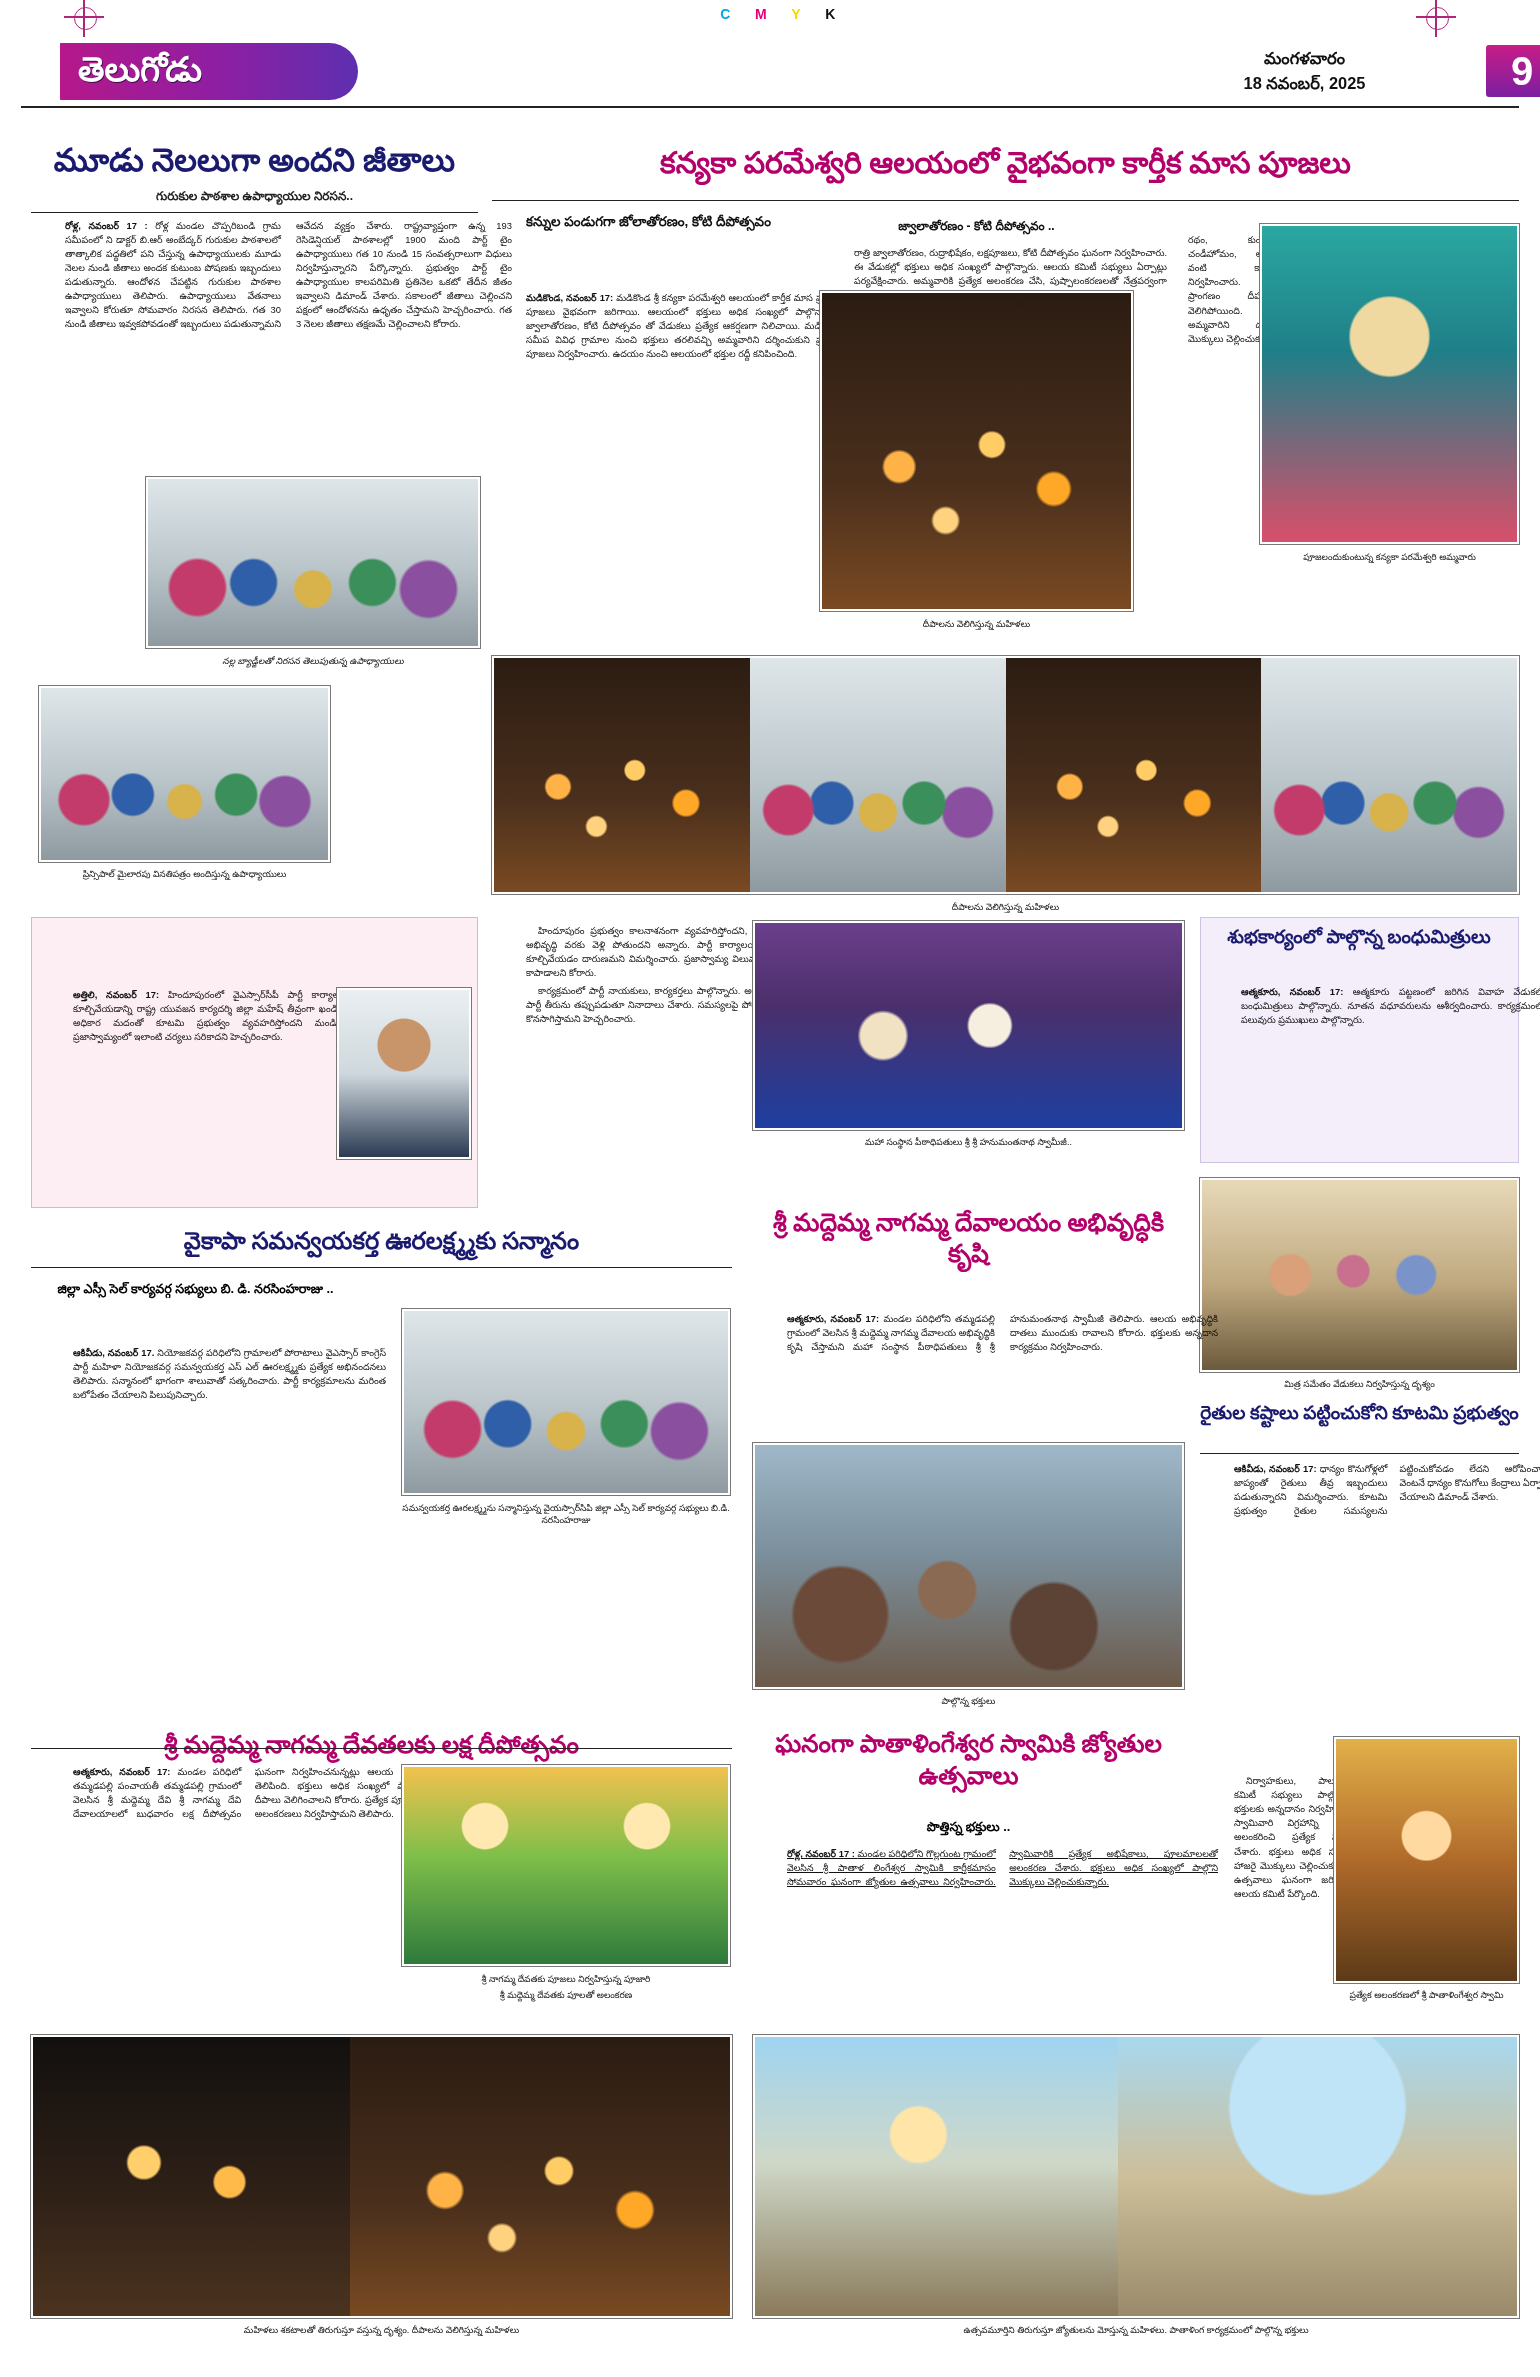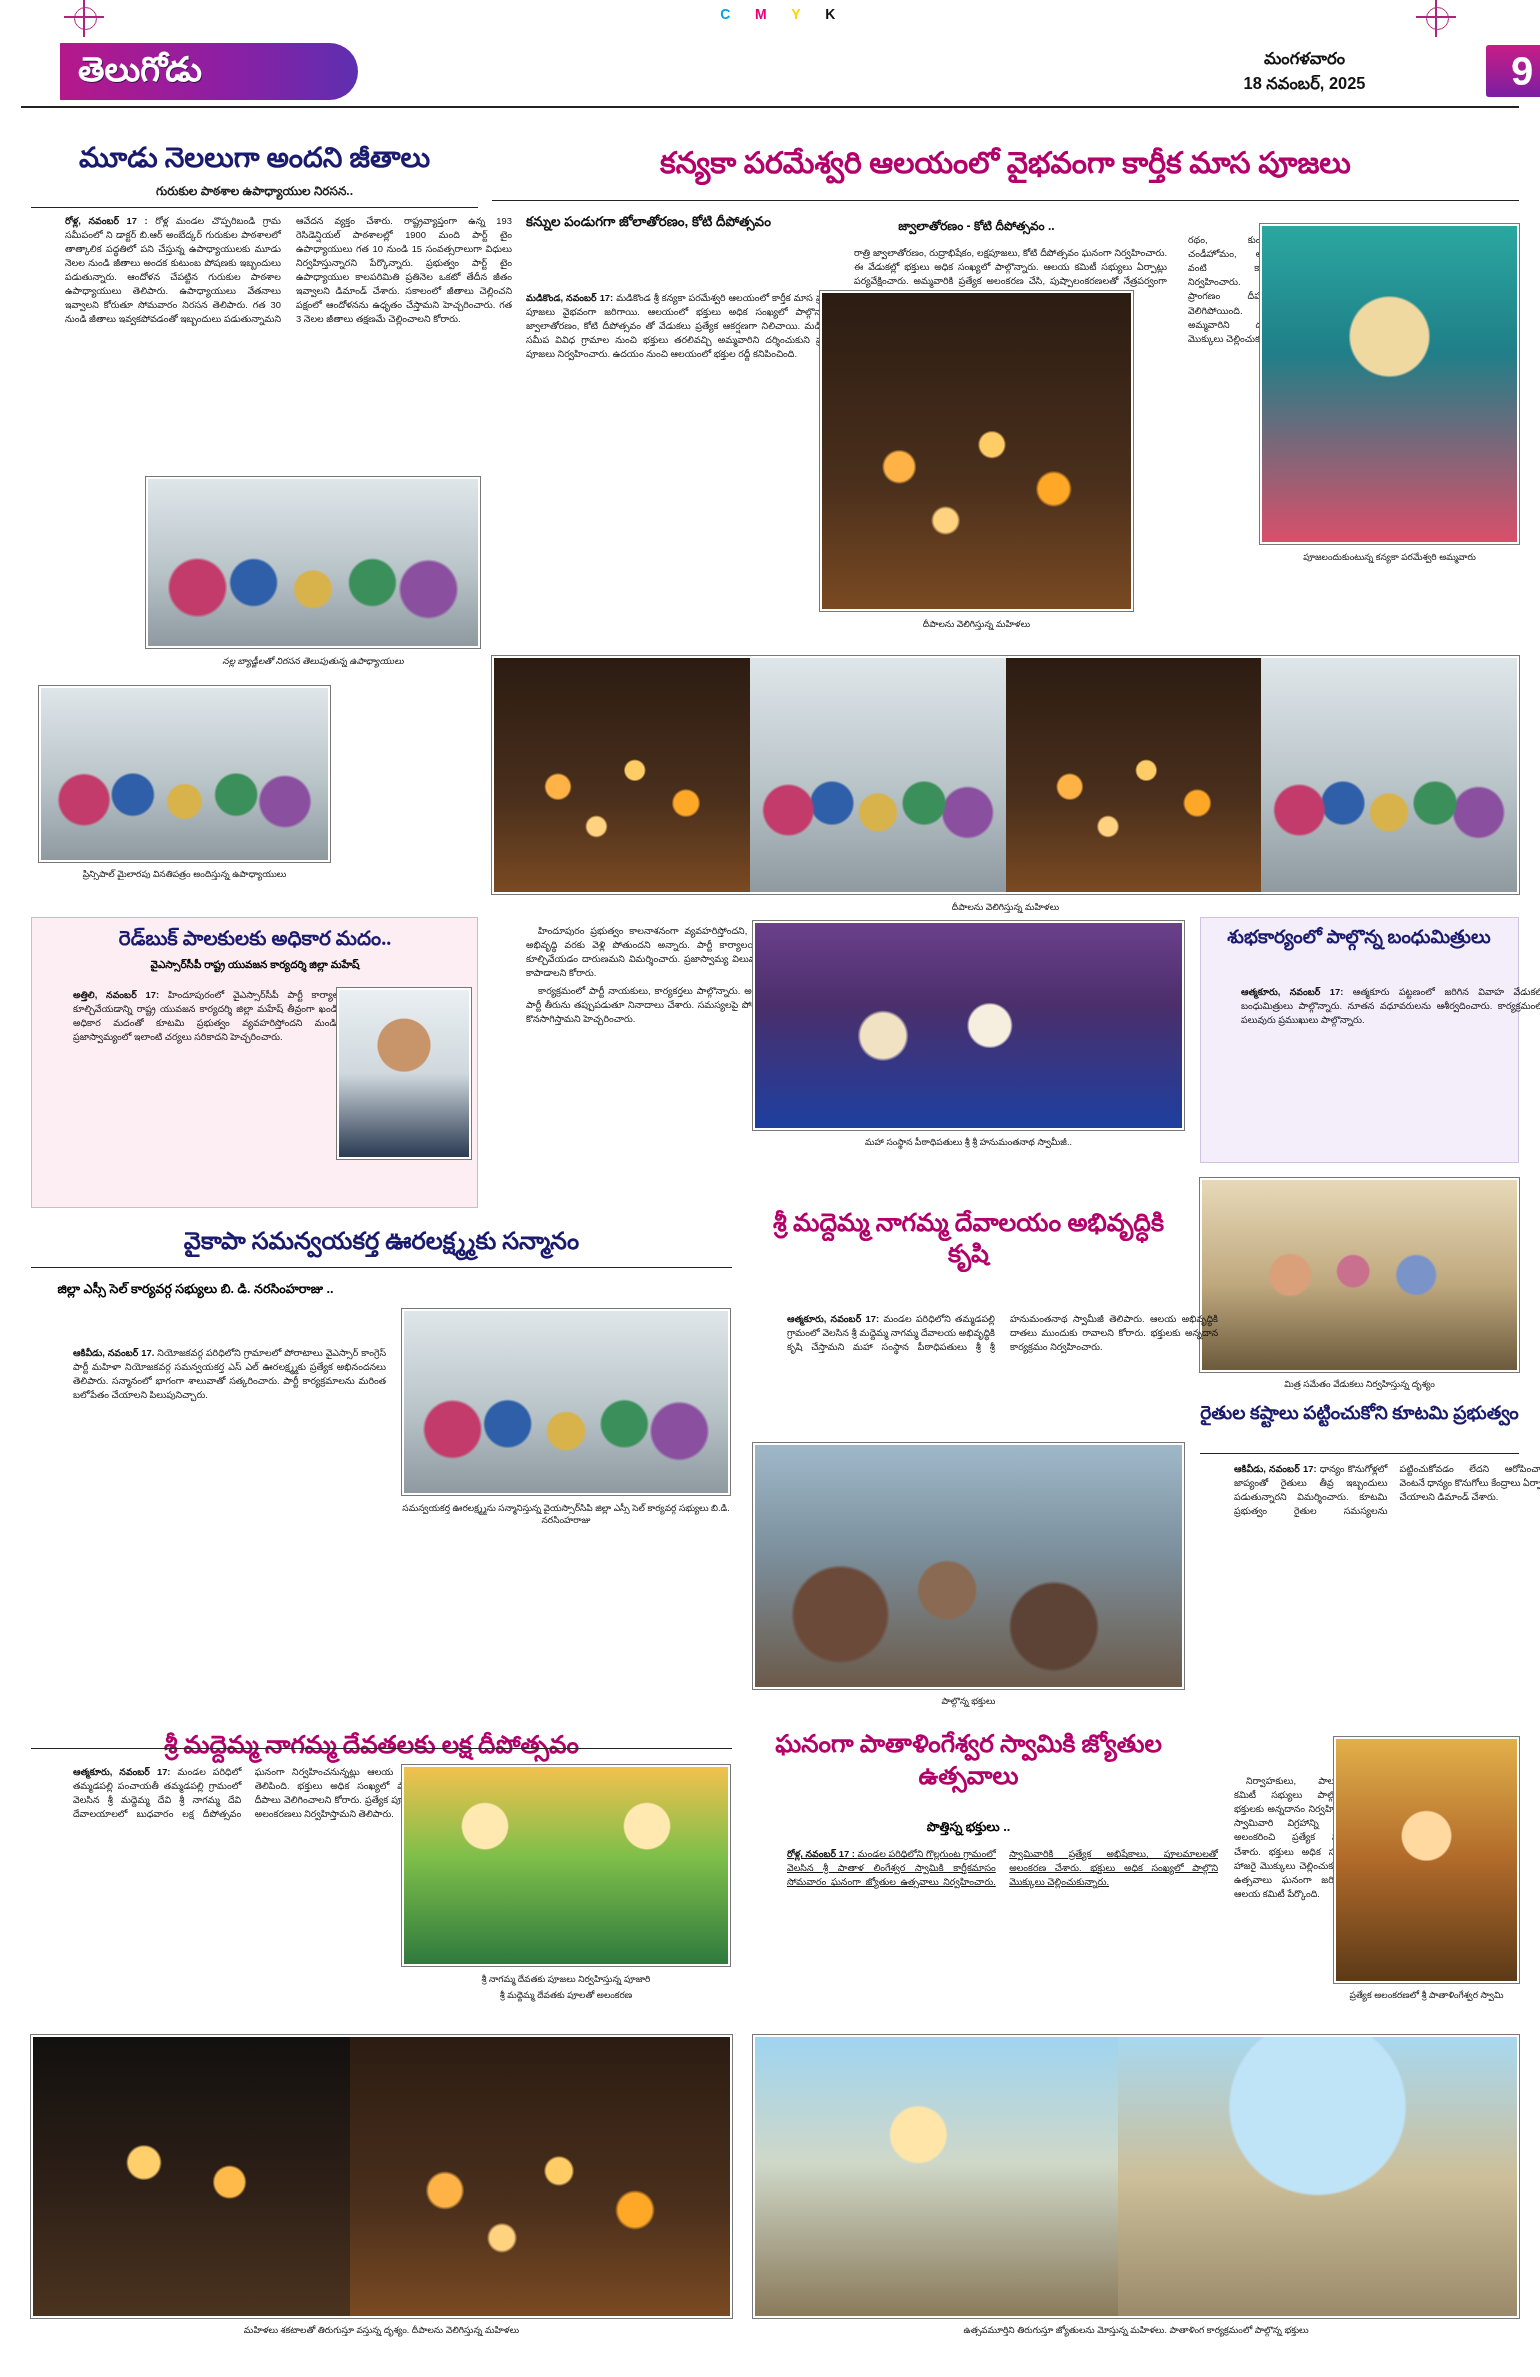--- a/index.html
+++ b/index.html
@@ -116,21 +116,21 @@
     <div class="mast-title">తెలుగోడు</div>
     <div class="mast-date">
       <div>మంగళవారం</div>
       <div>18 నవంబర్, 2025</div>
     </div>
     <div class="mast-num">9</div>
   </div>
   <div class="rule"></div>
 
   <div class="col" style="left:31px;top:142px;width:447px;">
-    <div class="hl" style="font-size:28px;color:#1a1a6e;">మూడు నెలలుగా అందని జీతాలు</div>
+    <div class="hl" style="font-size:32px;color:#1a1a6e;">మూడు నెలలుగా అందని జీతాలు</div>
     <div style="text-align:center;font-size:12px;font-weight:bold;margin-top:3px;color:#222;">గురుకుల పాఠశాల ఉపాధ్యాయుల నిరసన..</div>
     <div class="thinline" style="height:0.7px;margin:6px 0 6px 0;"></div>
     <div class="body" style="width:447px;column-count:2;column-gap:15px;">
       <span style="font-weight:bold;">రోళ్ల, నవంబర్ 17 :</span>
       <span>రోళ్ల మండల చొప్పరిబండి గ్రామ సమీపంలో ని డాక్టర్ బి.ఆర్ అంబేద్కర్ గురుకుల పాఠశాలలో తాత్కాలిక పద్ధతిలో పని చేస్తున్న ఉపాధ్యాయులకు మూడు నెలల నుండి జీతాలు అందక కుటుంబ పోషణకు ఇబ్బందులు పడుతున్నారు. ఆందోళన చేపట్టిన గురుకుల పాఠశాల ఉపాధ్యాయులు తెలిపారు. ఉపాధ్యాయులు వేతనాలు ఇవ్వాలని కోరుతూ సోమవారం నిరసన తెలిపారు. గత 30 నుండి జీతాలు ఇవ్వకపోవడంతో ఇబ్బందులు పడుతున్నామని ఆవేదన వ్యక్తం చేశారు. రాష్ట్రవ్యాప్తంగా ఉన్న 193 రెసిడెన్షియల్ పాఠశాలల్లో 1900 మంది పార్ట్ టైం ఉపాధ్యాయులు గత 10 నుండి 15 సంవత్సరాలుగా విధులు నిర్వహిస్తున్నారని పేర్కొన్నారు. ప్రభుత్వం పార్ట్ టైం ఉపాధ్యాయుల కాలపరిమితి ప్రతినెల ఒకటో తేదీన జీతం ఇవ్వాలని డిమాండ్ చేశారు. సకాలంలో జీతాలు చెల్లించని పక్షంలో ఆందోళనను ఉధృతం చేస్తామని హెచ్చరించారు. గత 3 నెలల జీతాలు తక్షణమే చెల్లించాలని కోరారు.</span>
     </div>
   </div>
 
   <div class="box" style="left:146px;top:477px;width:334px;height:171px;border:2.2px solid #fff;outline:0.7px solid #777;">
     <div class="photo ph-group" style="width:100%;height:100%;"></div>
@@ -173,24 +173,20 @@
     <div style="display:flex;width:100%;height:100%;">
       <div class="photo ph-lamps" style="flex:1;"></div>
       <div class="photo ph-group" style="flex:1;"></div>
       <div class="photo ph-lamps" style="flex:1;"></div>
       <div class="photo ph-group" style="flex:1;"></div>
     </div>
   </div>
   <div class="cap" style="position:absolute;left:492px;top:899px;width:1027px;">దీపాలను వెలిగిస్తున్న మహిళలు</div>
 
   <div class="box tint-pink" style="left:31px;top:917px;width:447px;height:291px;border:0.7px solid #d9b6c6;"></div>
-  <div style="position:absolute;left:39px;top:927px;width:432px;">
-    <div class="hl" style="font-size:20px;color:#1a1a6e;">రెడ్‌బుక్ పాలకులకు అధికార మదం..</div>
-    <div style="text-align:center;font-size:10.4px;font-weight:bold;margin-top:3.7px;">వైఎస్సార్‌సీపీ రాష్ట్ర యువజన కార్యదర్శి జిల్లా మహేష్</div>
-  </div>
   <div class="body" style="position:absolute;left:39px;top:988px;width:291px;">
     <span style="font-weight:bold;">అత్తిలి, నవంబర్ 17:</span>
     <span>హిందూపురంలో వైఎస్సార్‌సీపీ పార్టీ కార్యాలయాన్ని కూల్చివేయడాన్ని రాష్ట్ర యువజన కార్యదర్శి జిల్లా మహేష్ తీవ్రంగా ఖండించారు. అధికార మదంతో కూటమి ప్రభుత్వం వ్యవహరిస్తోందని మండిపడ్డారు. ప్రజాస్వామ్యంలో ఇలాంటి చర్యలు సరికాదని హెచ్చరించారు.</span>
   </div>
   <div class="box" style="left:337px;top:988px;width:134px;height:171px;border:2.2px solid #fff;outline:0.7px solid #777;">
     <div class="photo ph-portrait" style="width:100%;height:100%;"></div>
   </div>
 
   <div class="body" style="position:absolute;left:492px;top:924px;width:246px;">
     <p>హిందూపురం ప్రభుత్వం కాలనాశనంగా వ్యవహరిస్తోందని, రాష్ట్ర అభివృద్ధి వరకు వెళ్లి పోతుందని అన్నారు. పార్టీ కార్యాలయాన్ని కూల్చివేయడం దారుణమని విమర్శించారు. ప్రజాస్వామ్య విలువలను కాపాడాలని కోరారు.</p>

